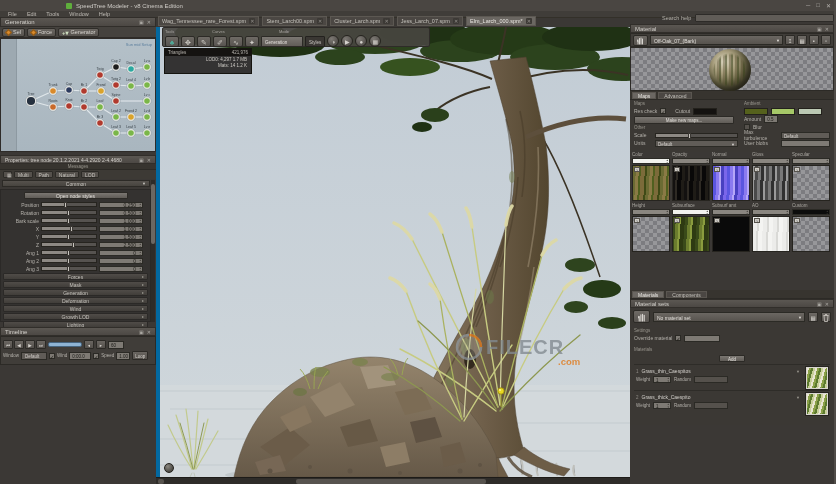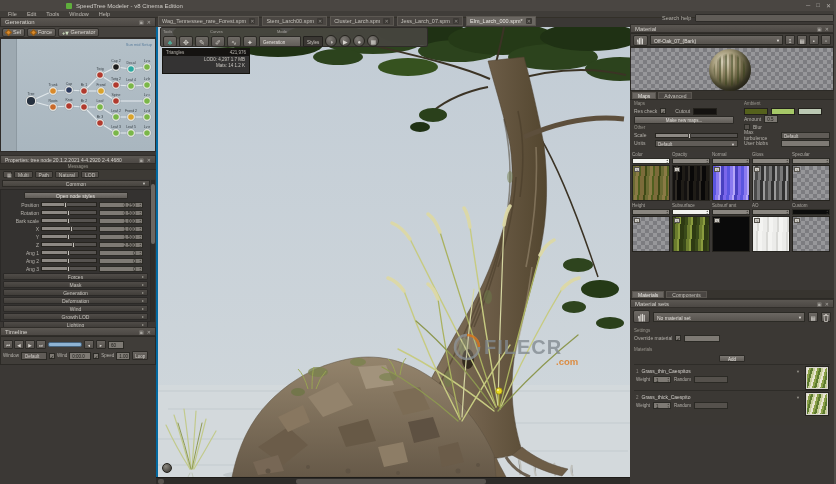--- a/index.html
+++ b/index.html
@@ -59,21 +59,21 @@
   .tl-body{left:0;top:336px;width:156px;height:29px;background:#403d39;border:1px solid #2c2a26;padding:2px;}
   .tl-row{display:flex;align-items:center;gap:2px;height:11px;}
   .tbtn{width:10px;height:9px;background:linear-gradient(#6a6661,#55514c);border:1px solid #2c2a26;border-radius:1px;font-size:4.5px;color:#d8d5d0;text-align:center;line-height:9px;}
   .tl-slider{width:34px;height:5px;background:#8fb4d4;border:1px solid #47657f;border-radius:2px;}
   .tl-box{height:8px;background:#7e7a74;border:1px solid #2b2a25;font-size:4.5px;color:#1d1c18;padding:0 2px;line-height:8px;}
   .chk{width:6px;height:6px;background:#7e7a74;border:1px solid #2b2a25;font-size:5px;line-height:6px;color:#1c1b17;text-align:center;}
   .tl-lab{font-size:4.5px;color:#b4b1ab;}
   .tl-dd{height:8px;background:#605c57;border:1px solid #2b2a25;font-size:4.5px;color:#d4d1cc;padding:0 3px;line-height:8px;}
 
   
-  .viewport{left:156px;top:27px;width:474px;height:450px;background:#c4ced5;border-left:2px solid #0369a1;overflow:hidden;}
+  .viewport{left:156px;top:27px;width:474px;height:450px;background:#c4ced5;border-left:4px solid #0369a1;overflow:hidden;}
   .vp-toolbar{position:absolute;left:2px;top:0px;width:268px;height:20px;background:rgba(72,69,64,.92);border:1px solid #2e2b28;border-radius:2px;padding:1px 2px;}
   .vp-groups{display:flex;gap:1px;font-size:4px;color:#a8a5a0;}
   .vp-groups span{display:block;}
   .vp-btnrow{display:flex;align-items:center;gap:2px;margin-top:1px;}
   .vbtn{width:14px;height:11px;background:linear-gradient(#6e6a65,#585450);border:1px solid #2c2a26;border-radius:2px;font-size:7px;line-height:11px;text-align:center;color:#cfccc6;}
   .vbtn.teal{color:#4fae9c;}
   .vdd{width:42px;height:11px;background:linear-gradient(#7b7772,#615d58);border:1px solid #2c2a26;font-size:4.5px;color:#e4e1dc;line-height:11px;padding:0 3px;border-radius:1px;}
   .vtoggle{height:11px;background:#3a3733;border:1px solid #23211e;color:#c9c6c0;font-size:4.5px;line-height:11px;padding:0 3px;border-radius:1px;}
   .vround{width:12px;height:12px;border-radius:50%;background:radial-gradient(circle at 35% 30%,#7d7974,#44413d);border:1px solid #26241f;font-size:6px;line-height:12px;text-align:center;color:#d4d1cc;}
   .vp-stats{position:absolute;left:4px;top:21px;width:88px;height:26px;background:rgba(32,30,28,.88);border:1px solid #15140f;}

